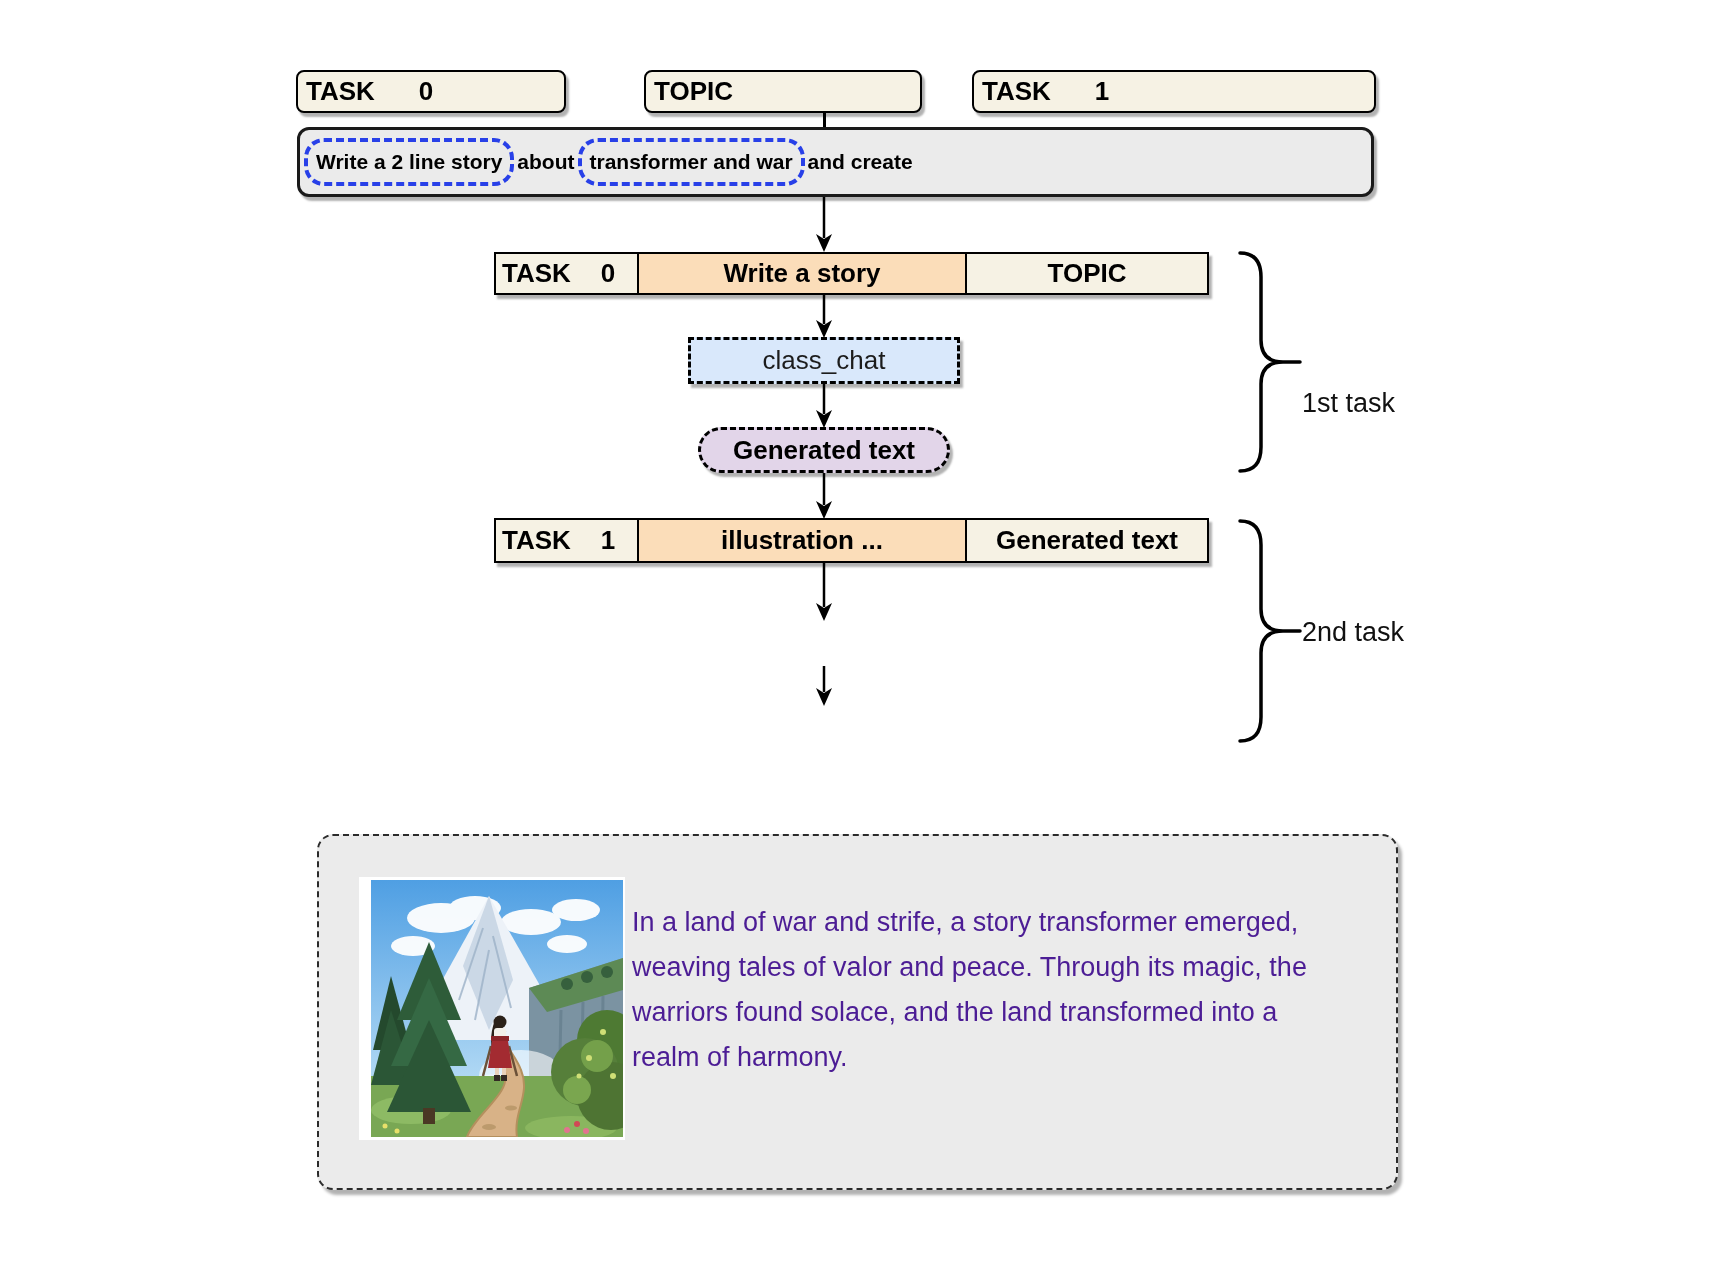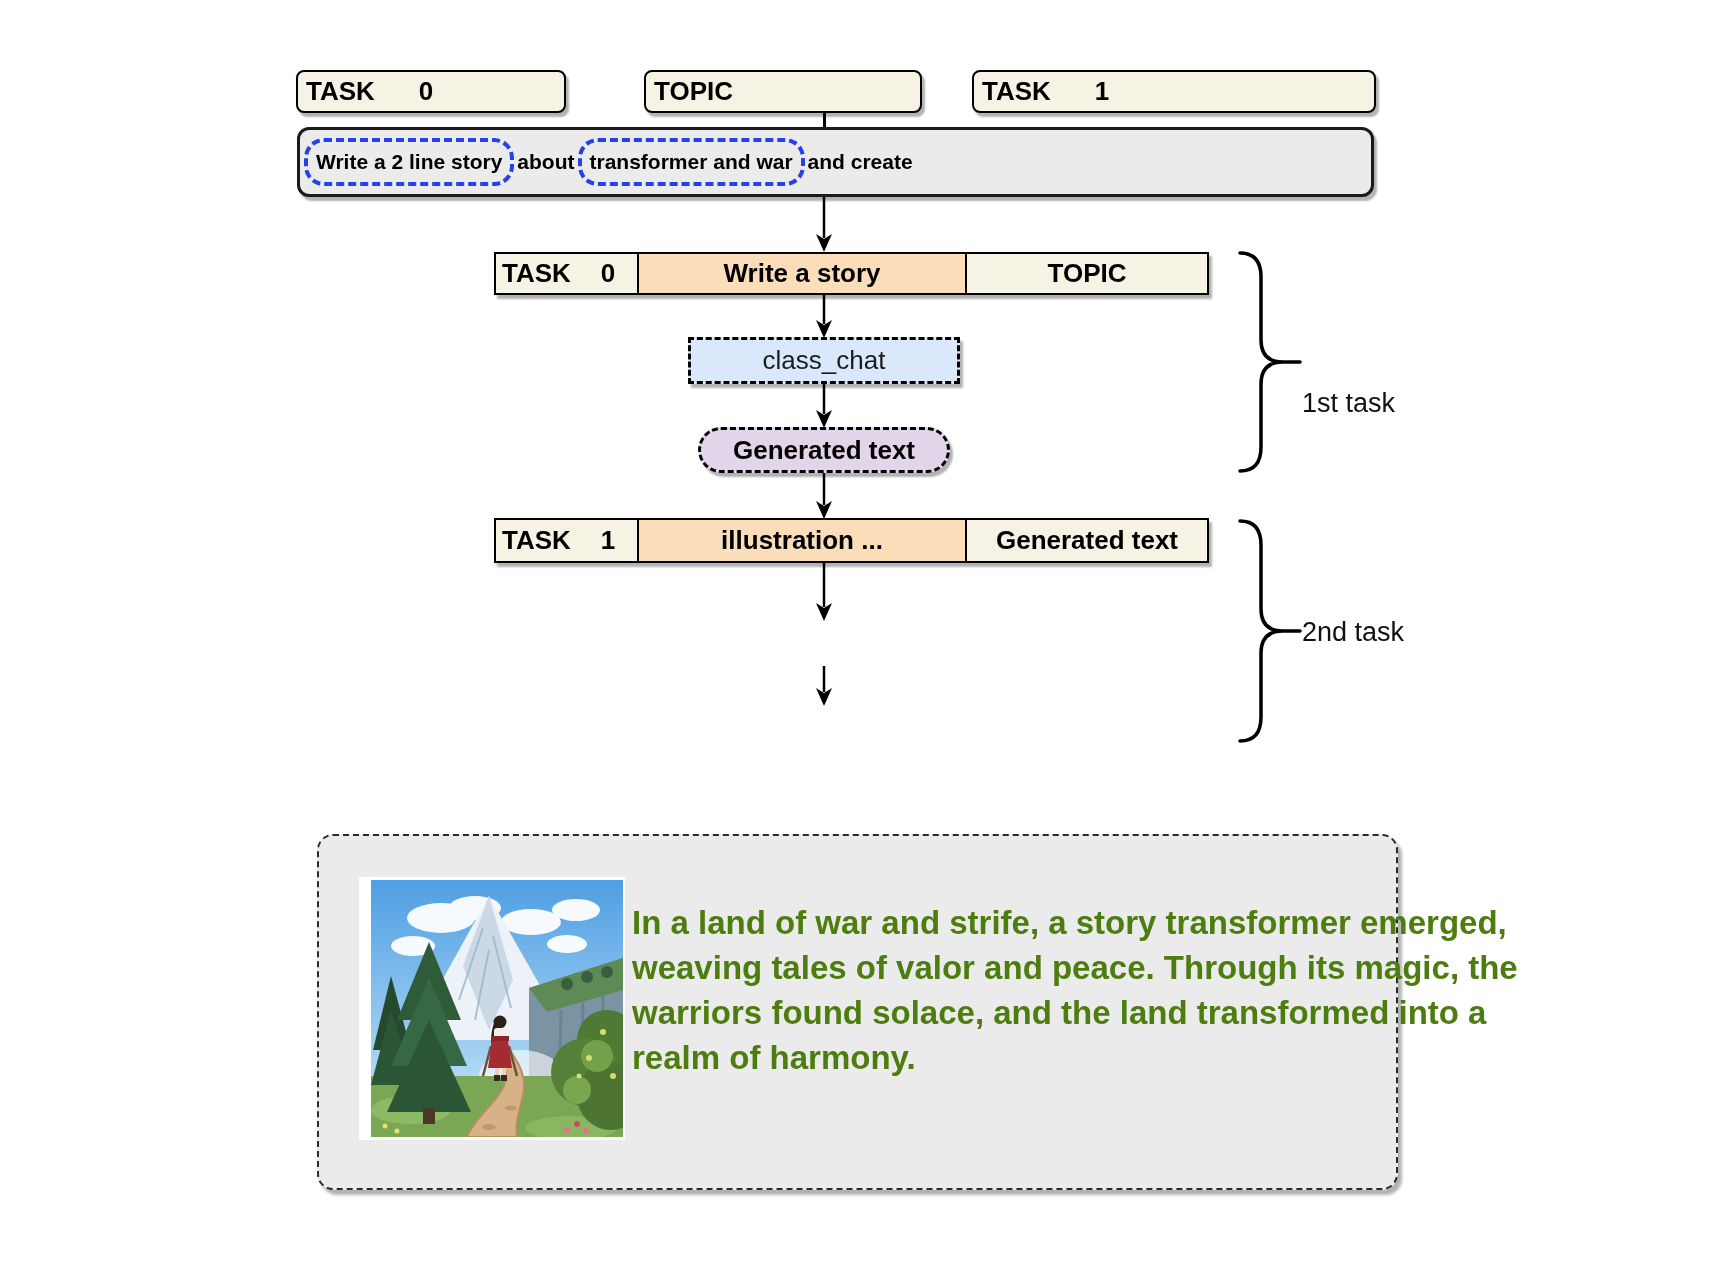--- a/index.html
+++ b/index.html
@@ -37,21 +37,21 @@
   .vline{position:absolute;width:2.5px;background:#000;}
   .arrow{position:absolute;left:811px;}
   .brace{position:absolute;left:1238px;}
   .brace-label{position:absolute;left:1302px;font-size:27px;color:#111;white-space:nowrap;}
 
   
   .panel{position:absolute;left:317px;top:834px;width:1081px;height:356px;background:#ebebeb;
         border:2.5px dashed #2b2b2b;border-radius:16px;box-sizing:border-box;
         box-shadow:4px 5px 3px rgba(0,0,0,.3);}
   .photo{position:absolute;left:40px;top:41px;background:#ffffff;padding:3px 2px 3px 12px;line-height:0;}
-  .story{position:absolute;left:313px;top:64px;font-size:33px;line-height:45px;color:#4d7c0f;white-space:nowrap;font-weight:bold;}
+  .story{position:absolute;left:313px;top:64px;font-size:27px;line-height:45px;color:#4c1d95;white-space:nowrap;}
 </style>
 </head>
 <body>
 
 <div id="canvas">
 
   <div class="tbox" style="left:296px;top:70px;width:270px;">
     <span>TASK</span>
       <span>0</span>
   </div>

